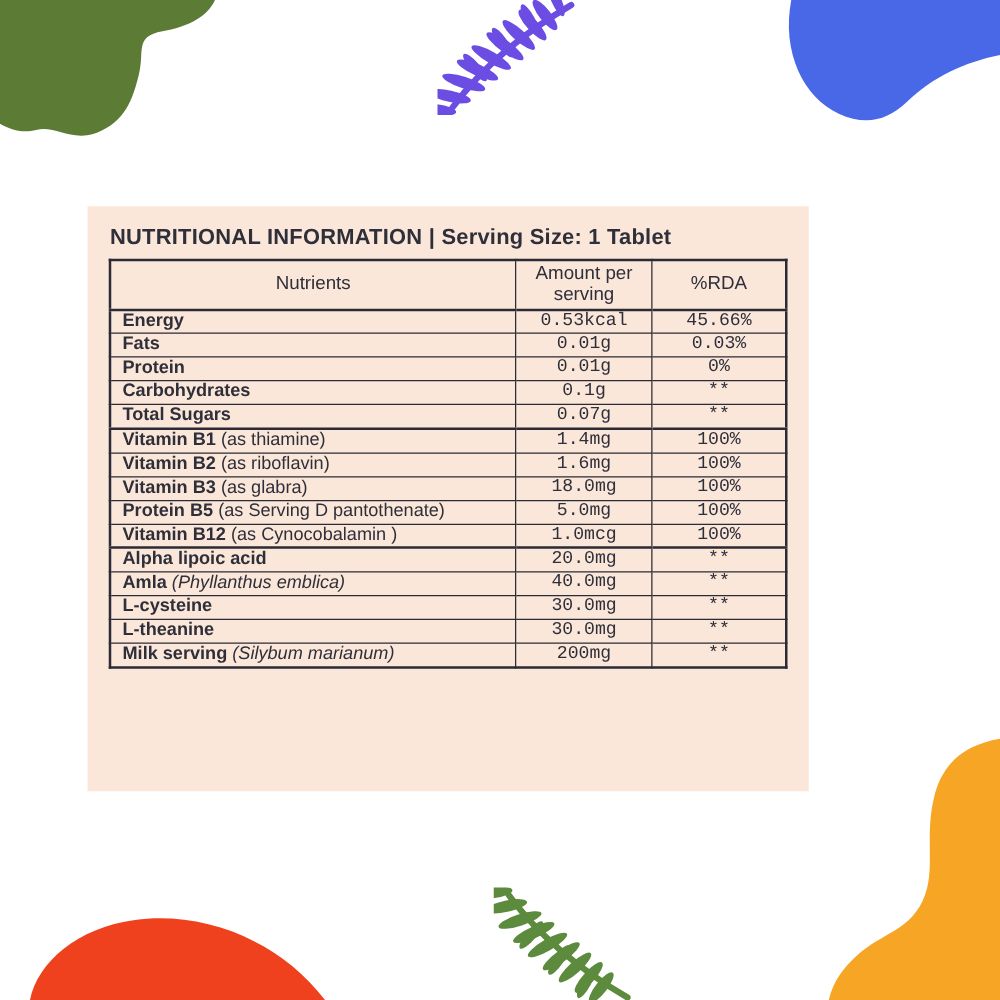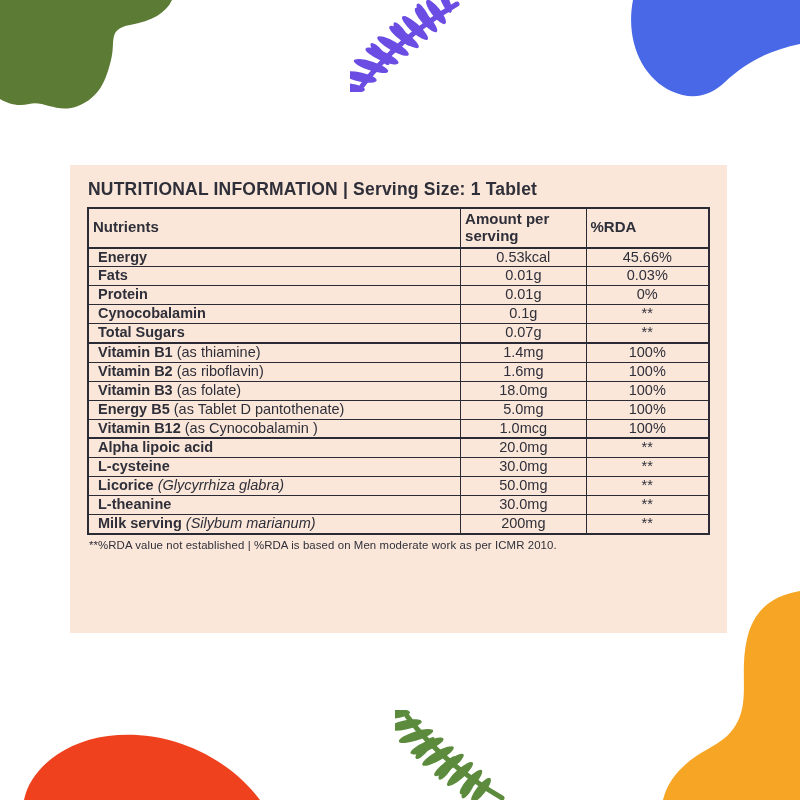--- a/index.html
+++ b/index.html
@@ -4,45 +4,45 @@
 <style>
   * { margin:0; padding:0; box-sizing:border-box; }
   html,body { width:800px; height:800px; }
   body {
     position:relative; overflow:hidden; background:#ffffff;
     font-family:"Liberation Sans", sans-serif;
   }
   .decor { position:absolute; display:block; }
 
   .card {
-    position:absolute; left:70px; top:165px; width:657px; height:468px;
+    position:absolute; left:70px; top:165px; width:577px; height:468px;
     background:var(--card_bg); color:var(--text);
     padding:13px 17px 0 17px;
   }
   .title {
     font-size:17.5px; font-weight:bold; letter-spacing:.2px;
     margin:1px 0 7px 1px; white-space:nowrap;
   }
   table.nutri {
     width:100%; border-collapse:collapse; border:2px solid var(--line);
     table-layout:fixed;
   }
   col.c1 { width:60%; } col.c2 { width:20.2%; } col.c3 { width:19.8%; }
   th, td { border:1px solid var(--line); }
   thead th {
-    font-size:15px; font-weight:bold; text-align:left;
+    font-size:15px; font-weight:normal; text-align:center;
     line-height:1.12; height:38px; padding:2px 4px;
     border-bottom:2px solid var(--line);
   }
   td {
     height:19px; font-size:14.5px; line-height:1.22; padding:0 6px;
     overflow:hidden; white-space:nowrap;
   }
   td.c-name { text-align:left; padding-left:9px; }
-  td.c-amt, td.c-rda { text-align:center; }
+  td.c-amt, td.c-rda { text-align:center;font-family:Liberation Mono, monospace; }
   .nm { font-weight:bold;text-align:right; }
   .dt { font-weight:normal;margin-top:26px; }
   .dt.it { font-style:italic; }
   tr.group-end td { border-bottom:2px solid var(--line); }
   .footnote {
     font-size:11.4px; color:var(--text); margin:4px 0 0 2px;
     letter-spacing:.1px; white-space:nowrap;
   }
 </style>
 </head>
@@ -130,21 +130,21 @@
     <td class="c-rda">0.03%</td>
   </tr>
 
   <tr>
     <td class="c-name"><span class="nm">Protein</span><span class="dt"></span></td>
     <td class="c-amt">0.01g</td>
     <td class="c-rda">0%</td>
   </tr>
 
   <tr>
-    <td class="c-name"><span class="nm">Cynocobalamin</span><span class="dt"></span></td>
+    <td class="c-name"><span class="nm">Carbohydrates</span><span class="dt"></span></td>
     <td class="c-amt">0.1g</td>
     <td class="c-rda">**</td>
   </tr>
 
   <tr class="group-end">
     <td class="c-name"><span class="nm">Total Sugars</span><span class="dt"></span></td>
     <td class="c-amt">0.07g</td>
     <td class="c-rda">**</td>
   </tr>
 
@@ -154,66 +154,65 @@
     <td class="c-rda">100%</td>
   </tr>
 
   <tr>
     <td class="c-name"><span class="nm">Vitamin B2</span><span class="dt"> (as riboflavin)</span></td>
     <td class="c-amt">1.6mg</td>
     <td class="c-rda">100%</td>
   </tr>
 
   <tr>
-    <td class="c-name"><span class="nm">Vitamin B3</span><span class="dt"> (as folate)</span></td>
+    <td class="c-name"><span class="nm">Vitamin B3</span><span class="dt"> (as glabra)</span></td>
     <td class="c-amt">18.0mg</td>
     <td class="c-rda">100%</td>
   </tr>
 
   <tr>
-    <td class="c-name"><span class="nm">Energy B5</span><span class="dt"> (as Tablet D pantothenate)</span></td>
+    <td class="c-name"><span class="nm">Protein B5</span><span class="dt"> (as Serving D pantothenate)</span></td>
     <td class="c-amt">5.0mg</td>
     <td class="c-rda">100%</td>
   </tr>
 
 
 
   <tr class="group-end">
     <td class="c-name"><span class="nm">Vitamin B12</span><span class="dt"> (as Cynocobalamin )</span></td>
     <td class="c-amt">1.0mcg</td>
     <td class="c-rda">100%</td>
   </tr>
 
   <tr>
     <td class="c-name"><span class="nm">Alpha lipoic acid</span><span class="dt"></span></td>
     <td class="c-amt">20.0mg</td>
     <td class="c-rda">**</td>
   </tr>
 
+  <tr>
+    <td class="c-name"><span class="nm">Amla</span><span class="dt it"> (Phyllanthus emblica)</span></td>
+    <td class="c-amt">40.0mg</td>
+    <td class="c-rda">**</td>
+  </tr>
 
   <tr>
     <td class="c-name"><span class="nm">L-cysteine</span><span class="dt"></span></td>
     <td class="c-amt">30.0mg</td>
     <td class="c-rda">**</td>
   </tr>
 
-  <tr>
-    <td class="c-name"><span class="nm">Licorice</span><span class="dt it"> (Glycyrrhiza glabra)</span></td>
-    <td class="c-amt">50.0mg</td>
-    <td class="c-rda">**</td>
-  </tr>
 
   <tr>
     <td class="c-name"><span class="nm">L-theanine</span><span class="dt"></span></td>
     <td class="c-amt">30.0mg</td>
     <td class="c-rda">**</td>
   </tr>
 
   <tr>
     <td class="c-name"><span class="nm">Milk serving</span><span class="dt it"> (Silybum marianum)</span></td>
     <td class="c-amt">200mg</td>
     <td class="c-rda">**</td>
   </tr>
 </tbody>
   </table>
 
-  <div class="footnote">**%RDA value not established |  %RDA is based on Men moderate work as per ICMR 2010.</div>
 </div>
 
 </body></html>

